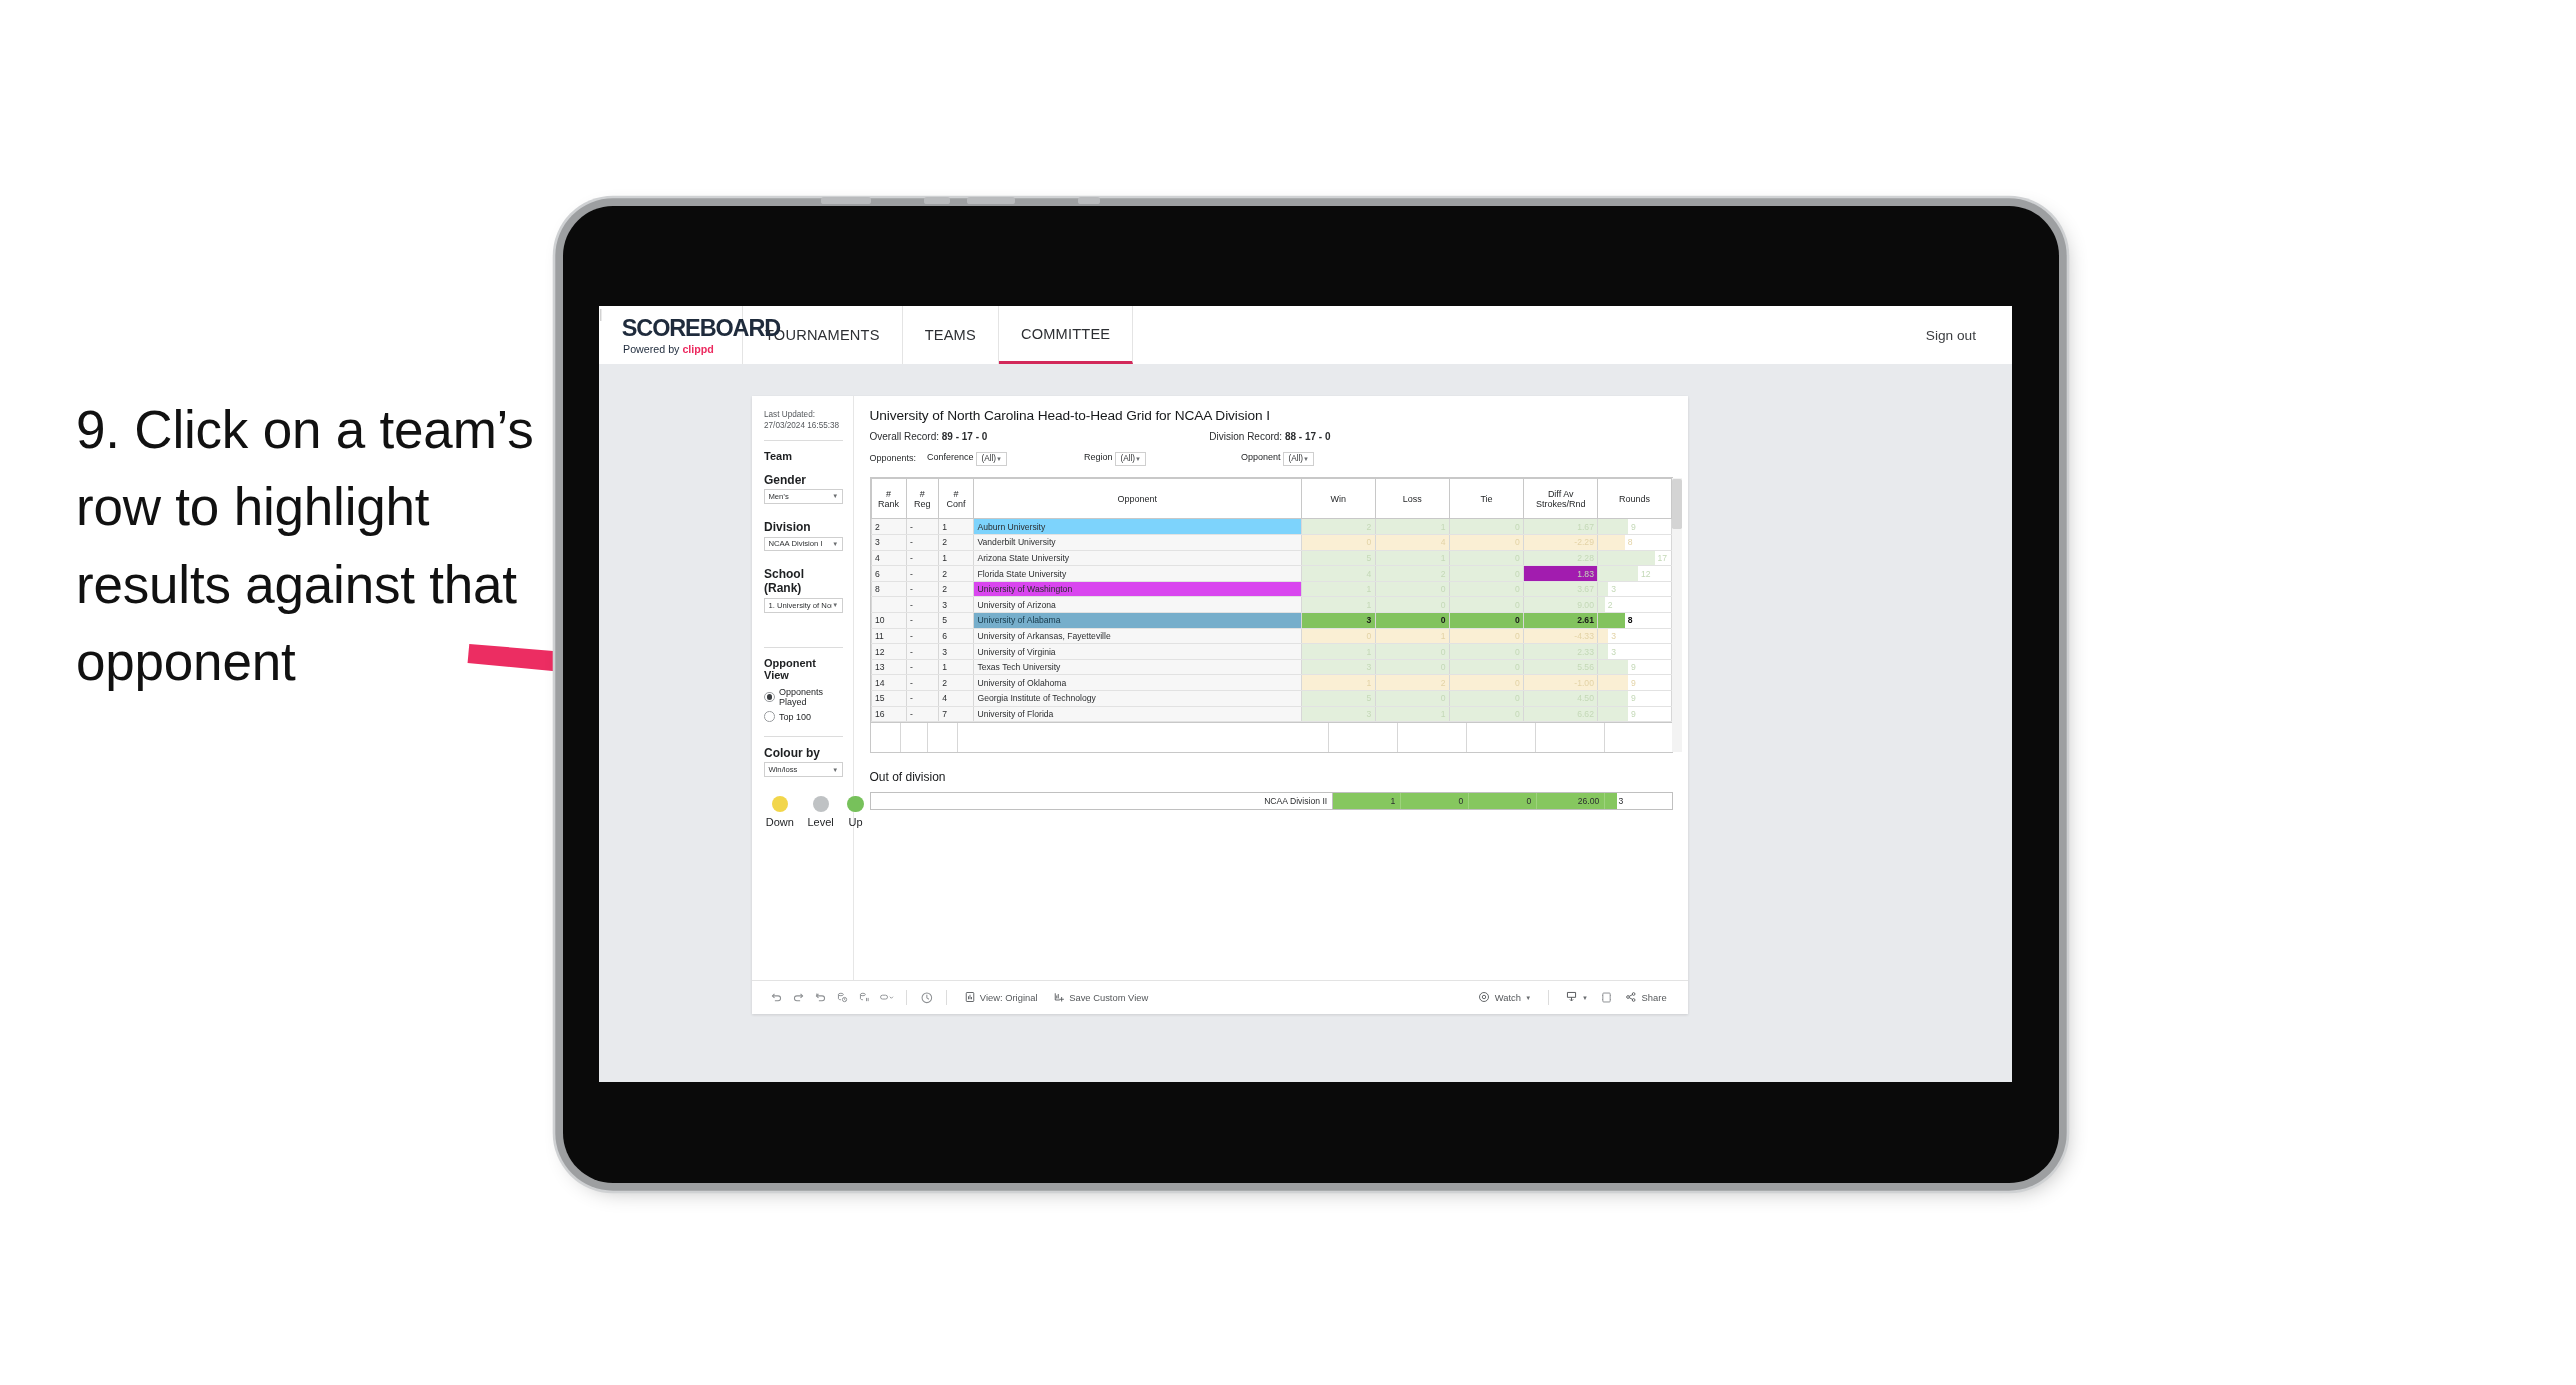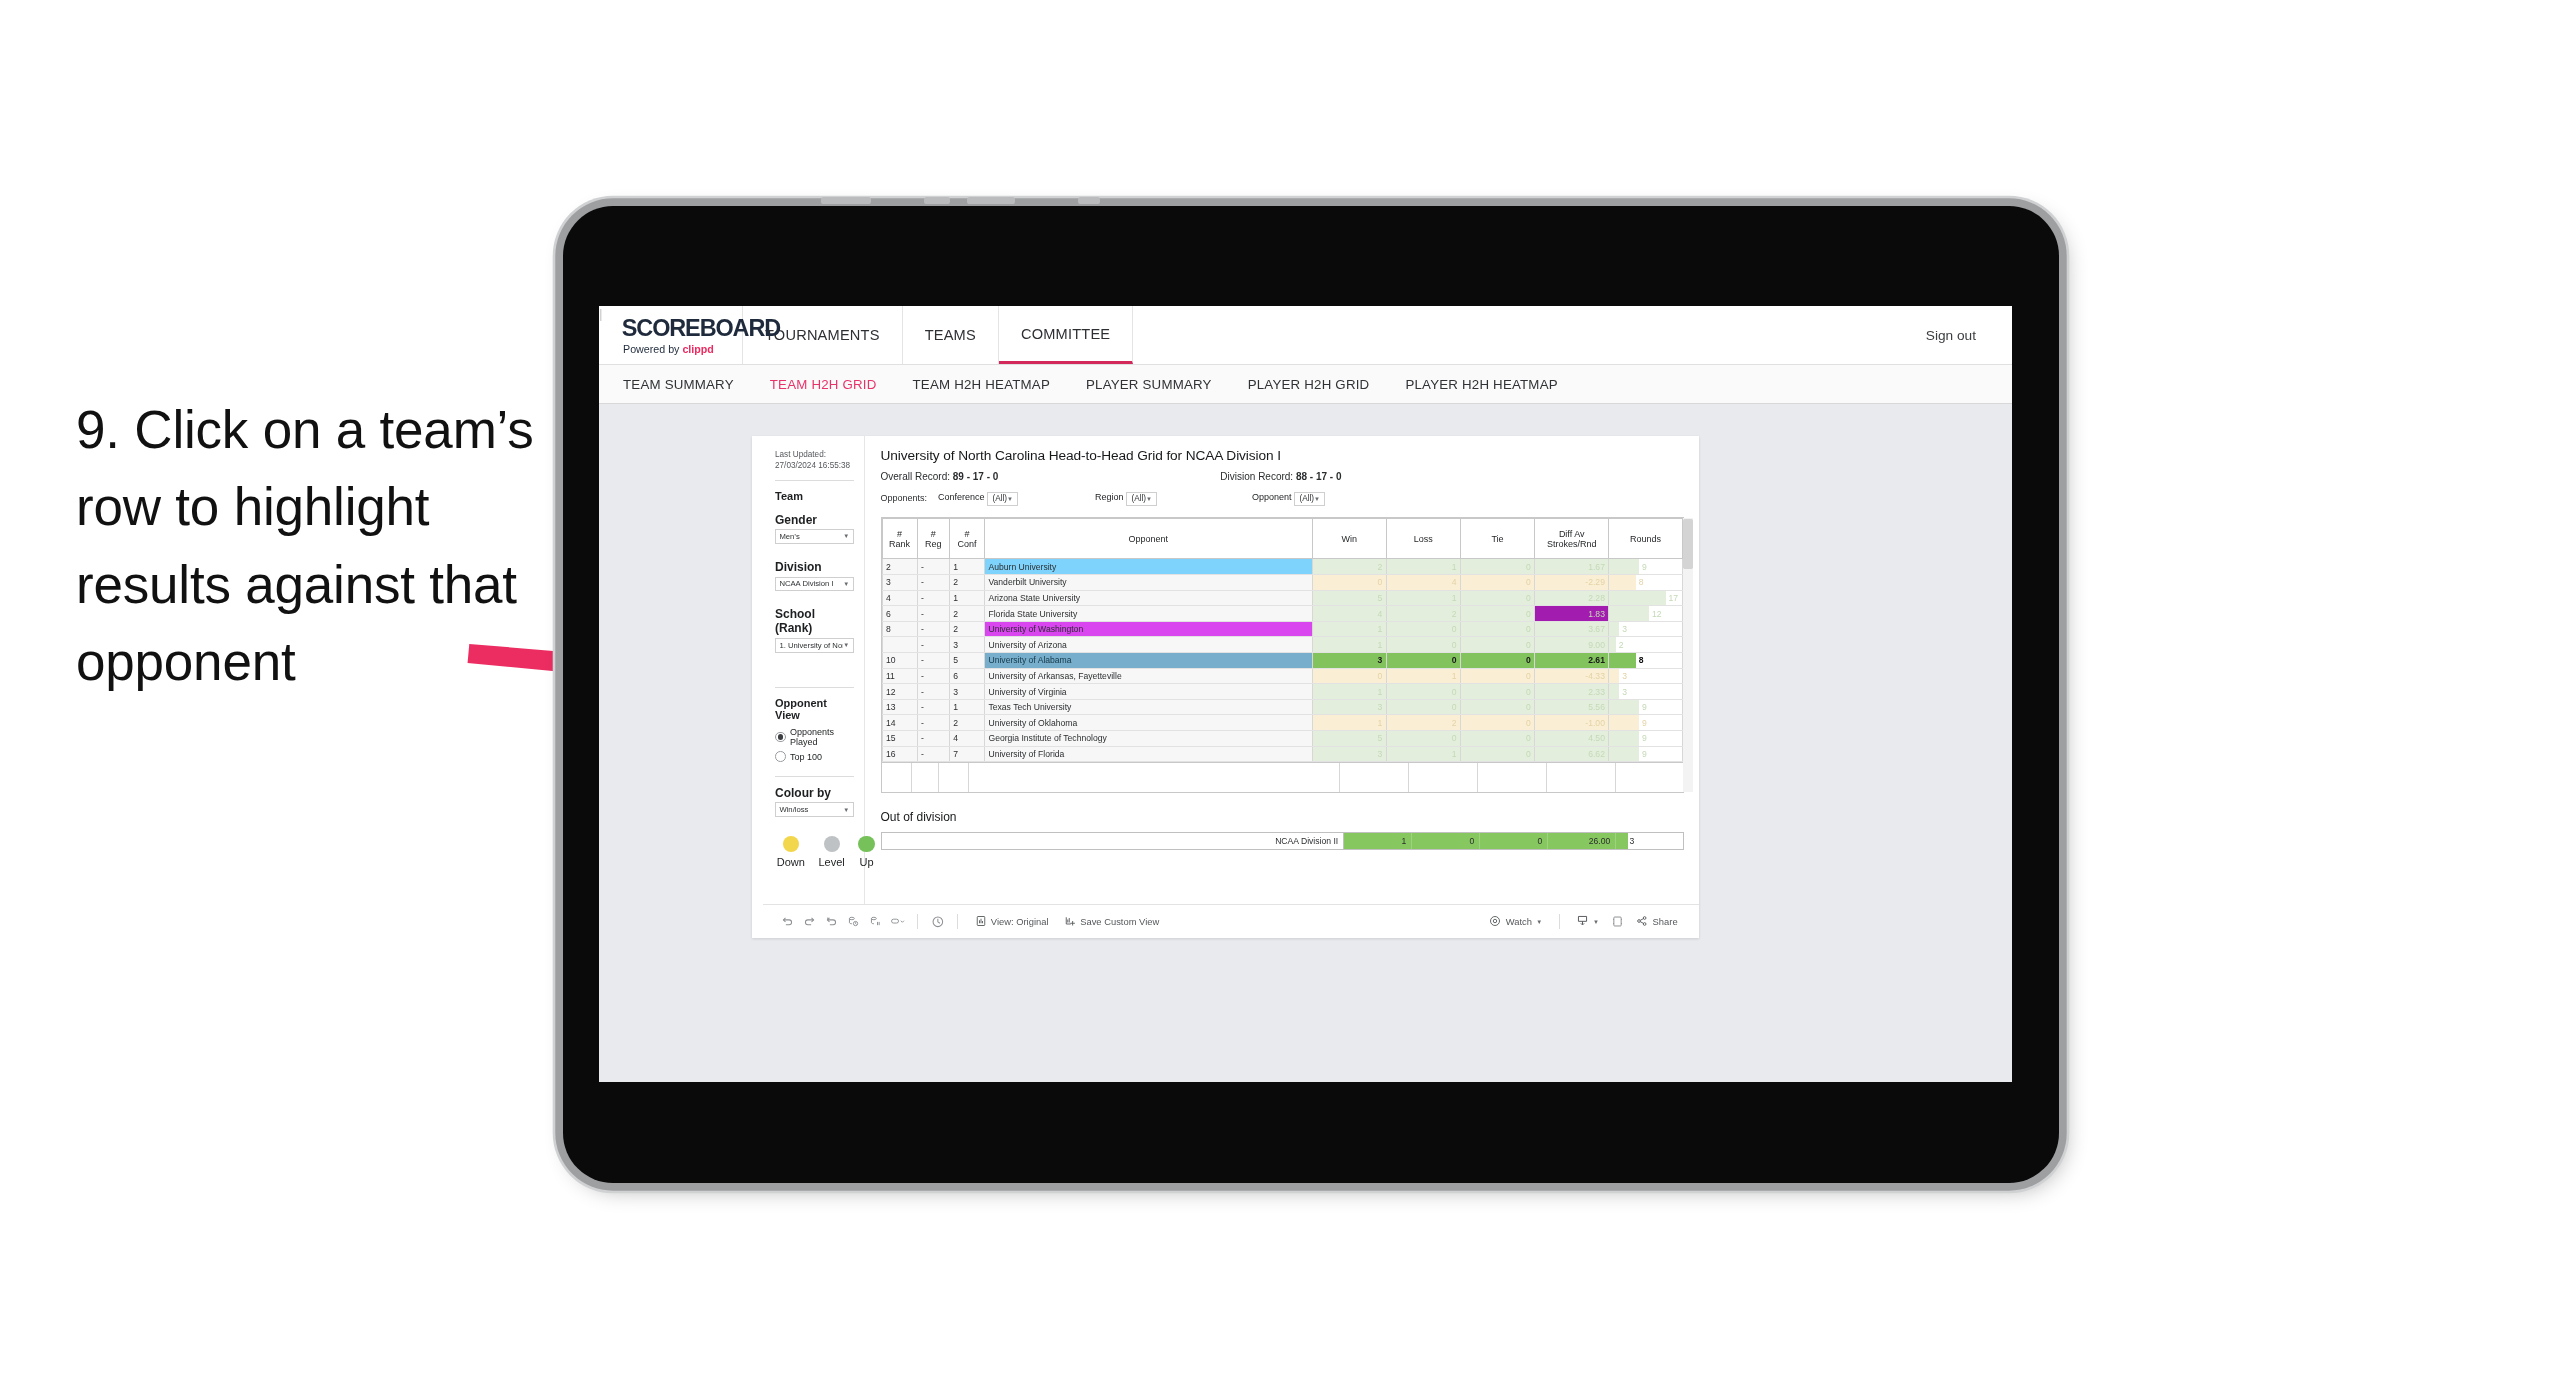--- a/index.html
+++ b/index.html
@@ -61,22 +61,22 @@
   .signout .bar{color:#c7c7c7;}
 
   
   .subnav{height:38px;background:#fafafa;border-top:0.9px solid #e0e0e0;
           border-bottom:0.9px solid #d8d8d8;display:flex;align-items:center;padding-left:24px;gap:36px;}
   .subitem{font-size:13.3px;color:#303235;letter-spacing:0.2px;}
   .subitem.active{color:#e8336a;}
 
   
   .vizwrap{position:relative;height:680px;}
-  .viz{position:absolute;left:153px;top:32px;width:936px;height:502px;background:#ffffff;
-       box-shadow:0 0.9px 2.6px rgba(0,0,0,.12);display:flex;flex-direction:column;padding-left:11px;}
+  .viz{position:absolute;left:153px;top:32px;width:936px;height:618px;background:#ffffff;
+       box-shadow:0 0.9px 2.6px rgba(0,0,0,.12);display:flex;flex-direction:column;}
   .vizbody{flex:1;display:flex;min-height:0;}
 
   
   .side{width:102px;border-right:0.9px solid #e6e6e6;padding:13.7px 10.3px 0 12px;box-sizing:border-box;}
   .lastupd{font-size:8.2px;color:#55585c;line-height:1.32;}
   .hr{height:0.9px;background:#dcdcdc;margin:8.6px 0 9.4px;}
   .s-h{font-size:11px;color:#1d1f21;font-weight:bold;margin:1.7px 0 10.3px;}
   .s-lab{font-size:12px;color:#1d1f21;font-weight:bold;margin-bottom:2.6px;}
   .sel{height:14.6px;border:0.9px solid #cfcfcf;background:#fff;display:flex;align-items:center;
        padding:0 3.4px;font-size:7.7px;color:#2f3133;box-sizing:border-box;}
@@ -183,28 +183,20 @@
         <div class="topitem">TOURNAMENTS</div>
         <div class="topitem">TEAMS</div>
         <div class="topitem active">COMMITTEE</div>
       </div>
       <div class="signout">
         <span class="bar">|</span>
         <span>Sign out</span>
       </div>
     </div>
 
-    <div class="subnav">
-      <div class="subitem">TEAM SUMMARY</div>
-      <div class="subitem active">TEAM H2H GRID</div>
-      <div class="subitem">TEAM H2H HEATMAP</div>
-      <div class="subitem">PLAYER SUMMARY</div>
-      <div class="subitem">PLAYER H2H GRID</div>
-      <div class="subitem">PLAYER H2H HEATMAP</div>
-    </div>
 
     <div class="vizwrap">
       <div class="viz">
         <div class="vizbody">
 
           <div class="side">
             <div class="lastupd">Last Updated: 27/03/2024 16:55:38</div>
             <div class="hr"></div>
             <div class="s-h">Team</div>
 

